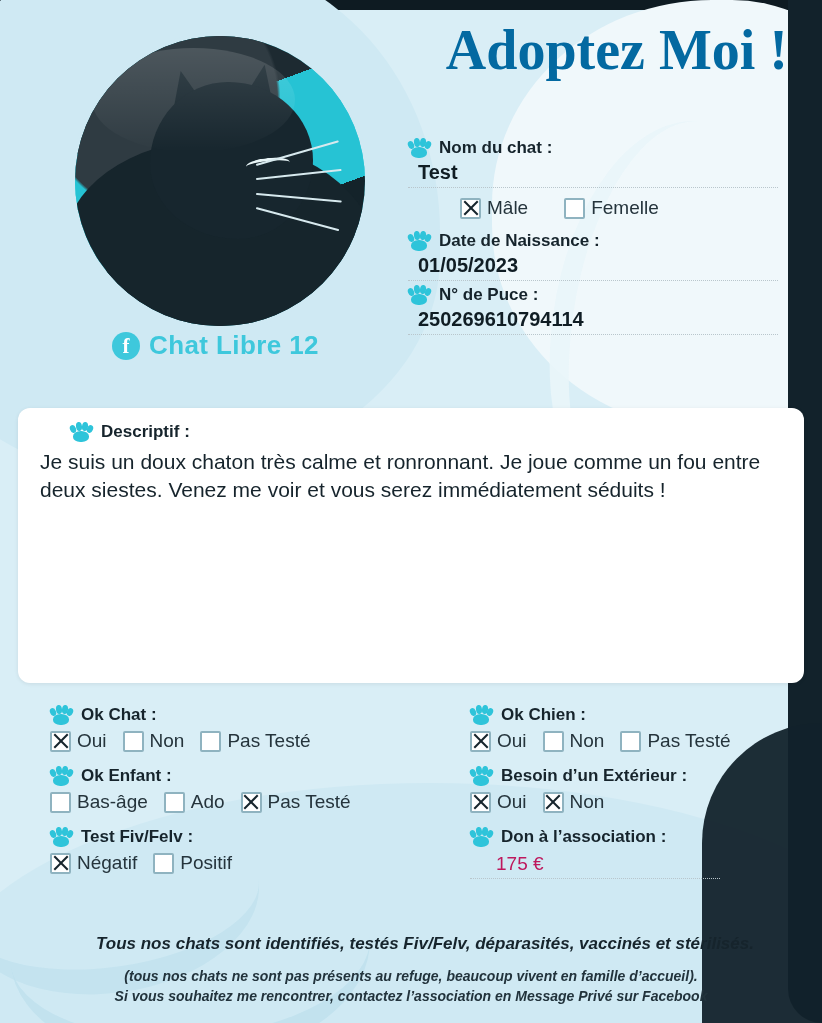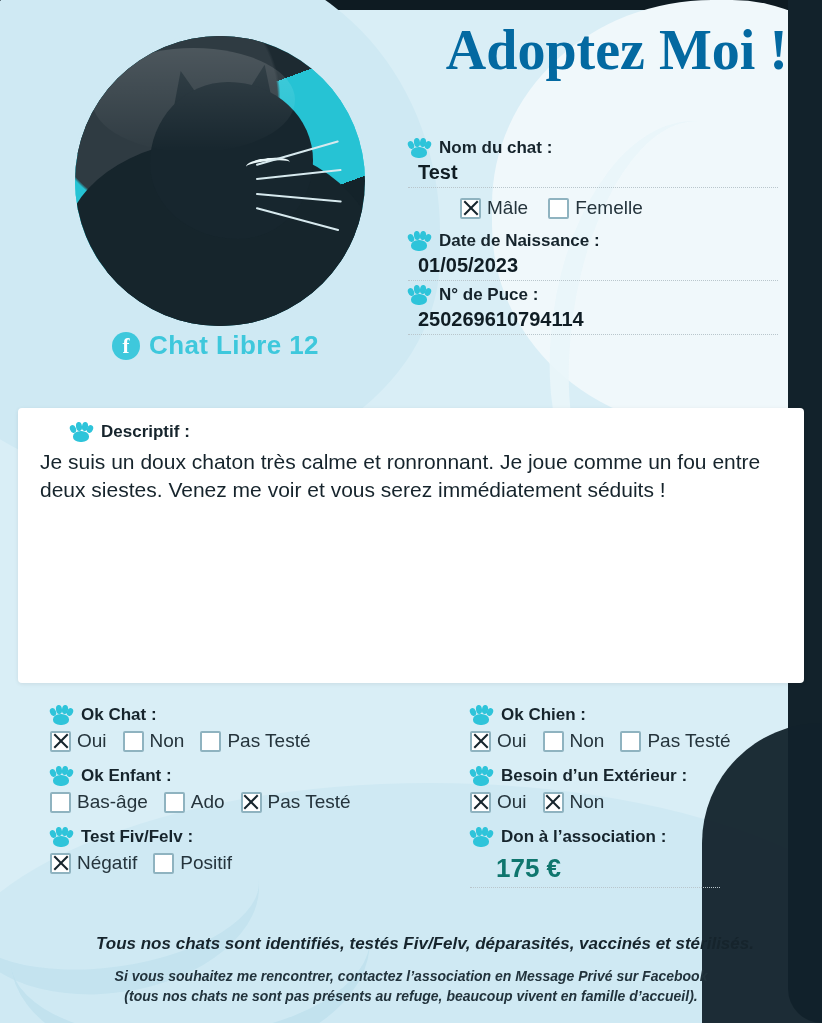--- a/index.html
+++ b/index.html
@@ -281,21 +281,21 @@
     font-weight: bold;
     color: #101d24;
     border-bottom: 1px dotted #b9c6cc;
     padding: 1px 0 3px 10px;
     width: 370px;
     box-sizing: border-box;
   }
   .gender-row {
     display: flex;
     align-items: flex-end;
-    gap: 12px;
+    gap: 28px;
     margin: 9px 0 12px 44px;
     padding-left: 8px;
   }
 
   
   .paw {
     position: relative;
     width: 22px;
     height: 20px;
     flex: 0 0 22px;
@@ -347,21 +347,21 @@
   }
 
   
   .desc-card {
     position: absolute;
     left: 18px;
     top: 408px;
     width: 786px;
     height: 275px;
     background: #ffffff;
-    border-radius: 4px;
+    border-radius: 12px;
     box-shadow: 0 1px 4px rgba(0,0,0,.08);
     box-sizing: border-box;
     padding: 14px 22px;
   }
   .desc-label-line {
     display: flex;
     align-items: center;
     gap: 9px;
     margin-bottom: 6px;
     padding-left: 30px;
@@ -392,23 +392,23 @@
   .bgroup {
     margin-bottom: 14px;
   }
   .bgroup .label-line { margin-bottom: 5px; }
   .opts {
     display: flex;
     align-items: center;
     gap: 8px;
   }
   .money {
-    font-size: 26px;
-    font-weight: bold;
-    color: #0f766e;
+    font-size: 19px;
+    font-weight: normal;
+    color: #be185d;
     border-bottom: 1px dotted #b9c6cc;
     width: 250px;
     padding: 1px 0 3px 26px;
     box-sizing: border-box;
   }
 
   
   .footer1 {
     position: absolute;
     left: 0;
@@ -700,17 +700,17 @@
           </div>
           <div class="money">175 €</div>
         </div>
       </div>
     </div>
 
   </div>
 
   <div class="footer1">Tous nos chats sont identifiés, testés Fiv/Felv, déparasités, vaccinés et stérilisés.</div>
   <div class="footer2">
+    <div>(tous nos chats ne sont pas présents au refuge, beaucoup vivent en famille d’accueil).</div>
     <div>Si vous souhaitez me rencontrer, contactez l’association en Message Privé sur Facebook</div>
-    <div>(tous nos chats ne sont pas présents au refuge, beaucoup vivent en famille d’accueil).</div>
   </div>
 
 </div>
 
 </body></html>

